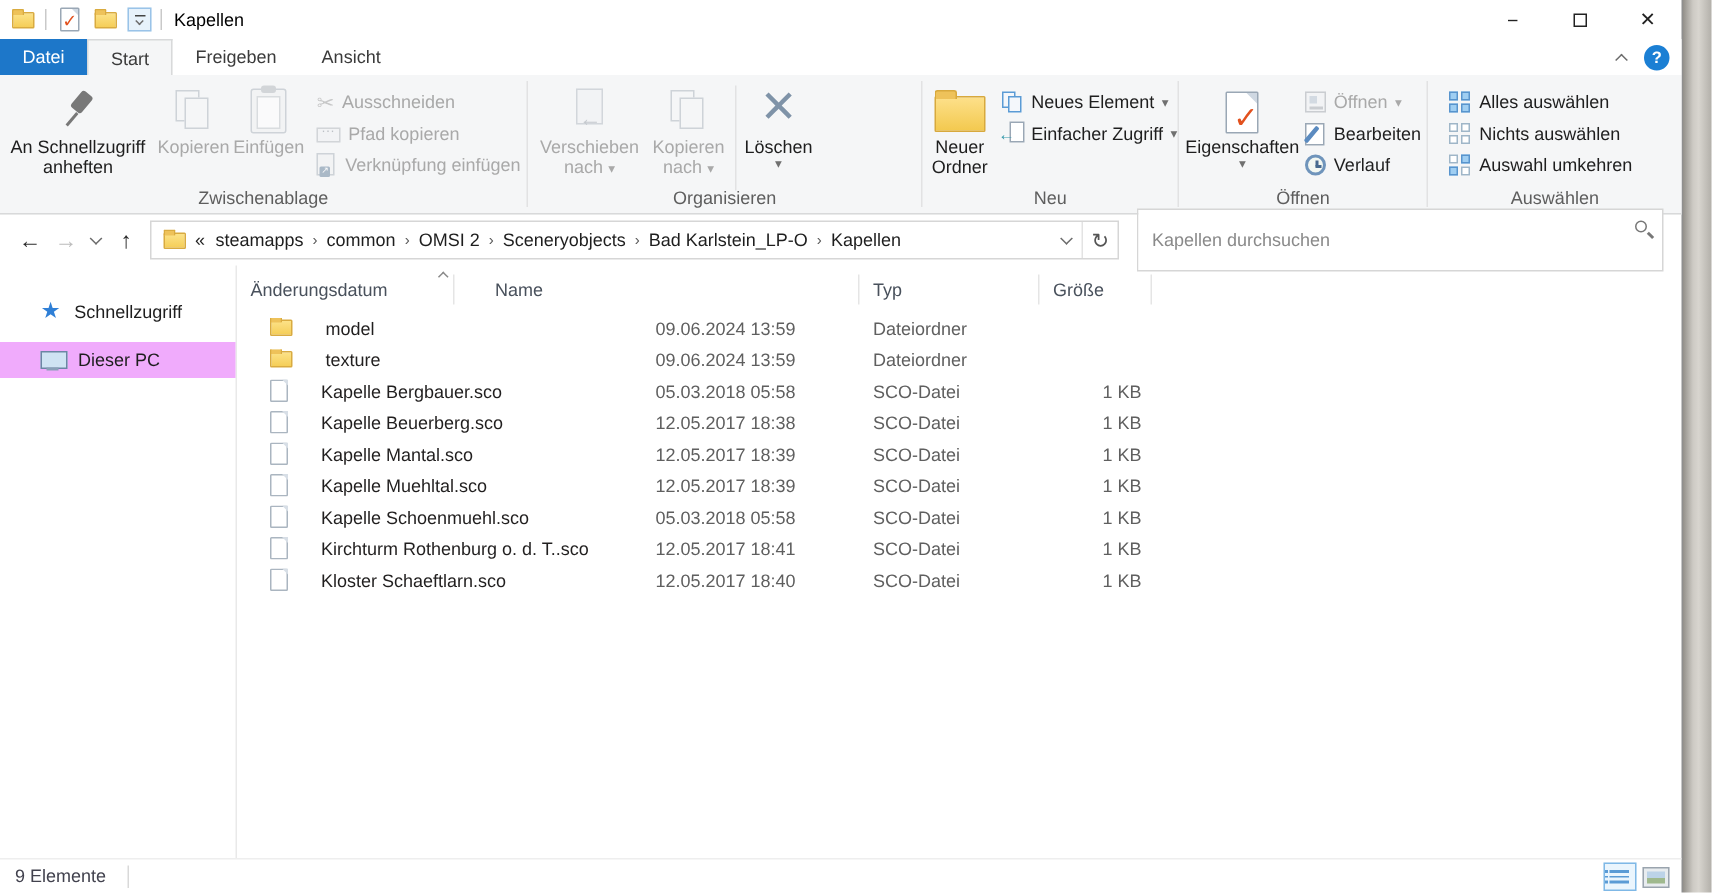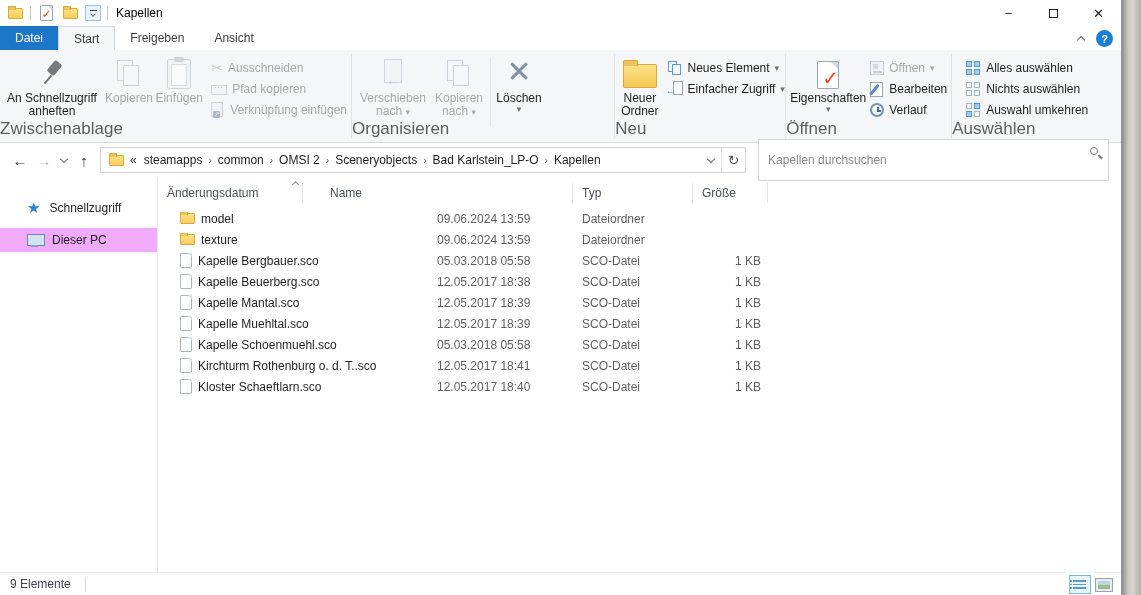--- a/index.html
+++ b/index.html
@@ -37,22 +37,22 @@
     border-bottom:1.5px solid #6b6b6b; }
   .chev-up { transform:rotate(-135deg); margin-top:3px; }
   .chev-down { transform:rotate(45deg); margin-bottom:2px; }
   .help-circle { width:17px; height:17px; border-radius:50%; background:#1b7fd4; color:#fff;
     font-size:11px; font-weight:bold; display:flex; align-items:center; justify-content:center; }
 
   
   .ribbon { height:93px; background:#f5f6f7; border-bottom:1px solid #d8d9da; flex:0 0 auto;
     display:flex; }
   .rgroup { position:relative; height:100%; display:flex; align-items:flex-start; padding-top:3px; }
-  .rgroup-label { position:absolute; bottom:3px; left:0; right:0; 
-    color:#5e5e5e; font-size:17px; }
+  .rgroup-label { position:absolute; bottom:3px; left:0; right:0; text-align:center;
+    color:#5e5e5e; font-size:12px; }
   .gsep { width:1px; background:#e2e2e3; margin:4px 0; }
   .btn-large { display:flex; flex-direction:column; align-items:center; padding-top:2px;
     min-height:66px; }
   .btn-large .big-icon { height:36px; display:flex; align-items:center; justify-content:center; }
   .btn-large .lbl { text-align:center; line-height:13px; margin-top:1px; }
   .small-stack { display:flex; flex-direction:column; justify-content:flex-start; padding-top:4px; }
   .btn-small { display:flex; align-items:center; gap:5px; height:21px; padding:0 4px; white-space:nowrap; }
   .caret { font-size:9px; color:#707070; line-height:8px; }
   .disabled, .disabled .lbl, .disabled .caret { color:#a9a9a9; }
   .disabled .ic { opacity:.5; filter:grayscale(60%); }
@@ -178,21 +178,21 @@
   .list-header { height:26px; display:flex; align-items:flex-end; position:relative; color:#49515c; }
   .hcol { height:20px; line-height:20px; border-right:1px solid #e5e5e5; }
   .hcol.c-name { flex:0 0 270px; padding-left:27px; }
   .hcol.c-date { flex:0 0 145px; padding-left:9px; }
   .hcol.c-type { flex:0 0 120px; padding-left:9px; }
   .hcol.c-size { flex:0 0 75px; padding-left:9px; }
   .sort-asc { position:absolute; left:135px; top:-1px; width:10px; height:8px; }
   .sort-asc .chev { border-color:#8a8a8a; border-width:1px; width:5px; height:5px; }
   .rows { margin-top:5px; }
   .frow { height:21px; display:flex; align-items:center; }
-  .cell-name { flex:0 0 270px; display:flex; align-items:center; gap:6px; padding-left:22px;
+  .cell-name { flex:0 0 270px; display:flex; align-items:center; gap:22px; padding-left:22px;
     color:#211f1f; overflow:hidden; white-space:nowrap; }
   .cell-date { flex:0 0 145px; padding-left:9px; color:#5f5f5f; }
   .cell-type { flex:0 0 120px; padding-left:9px; color:#5f5f5f; }
   .cell-size { flex:0 0 75px; text-align:right; padding-right:7px; color:#5f5f5f; }
   .fdoc { width:12px; height:15px; background:#fff; border:1px solid #aab5c0; border-radius:1px;
     position:relative; flex:0 0 auto; }
   .fdoc:before { content:""; position:absolute; top:-1px; right:-1px; border-style:solid;
     border-width:0 4px 4px 0; border-color:transparent #d7dee6 transparent transparent; }
 
   

